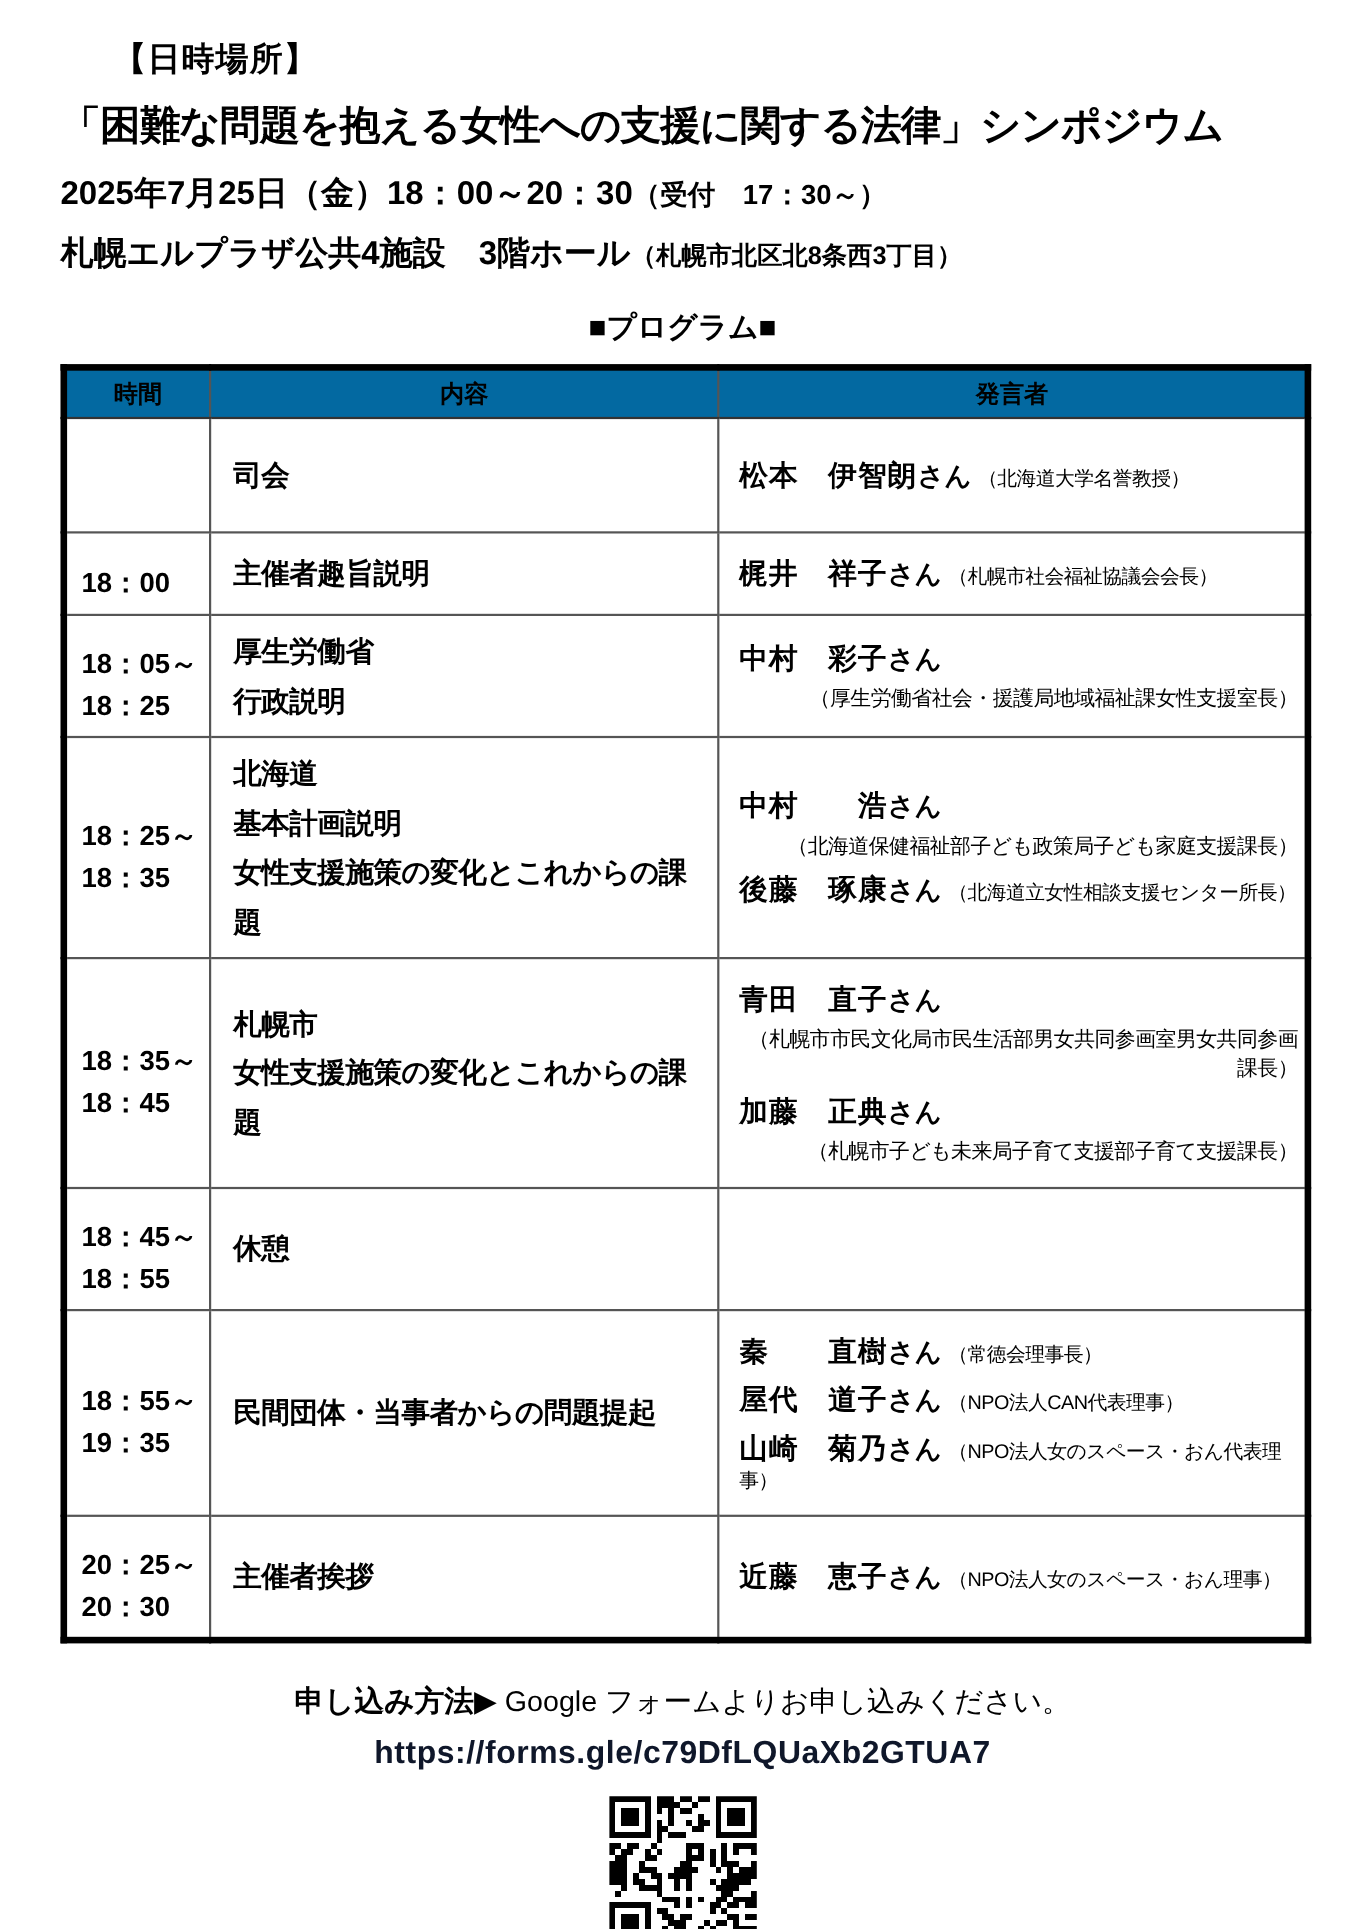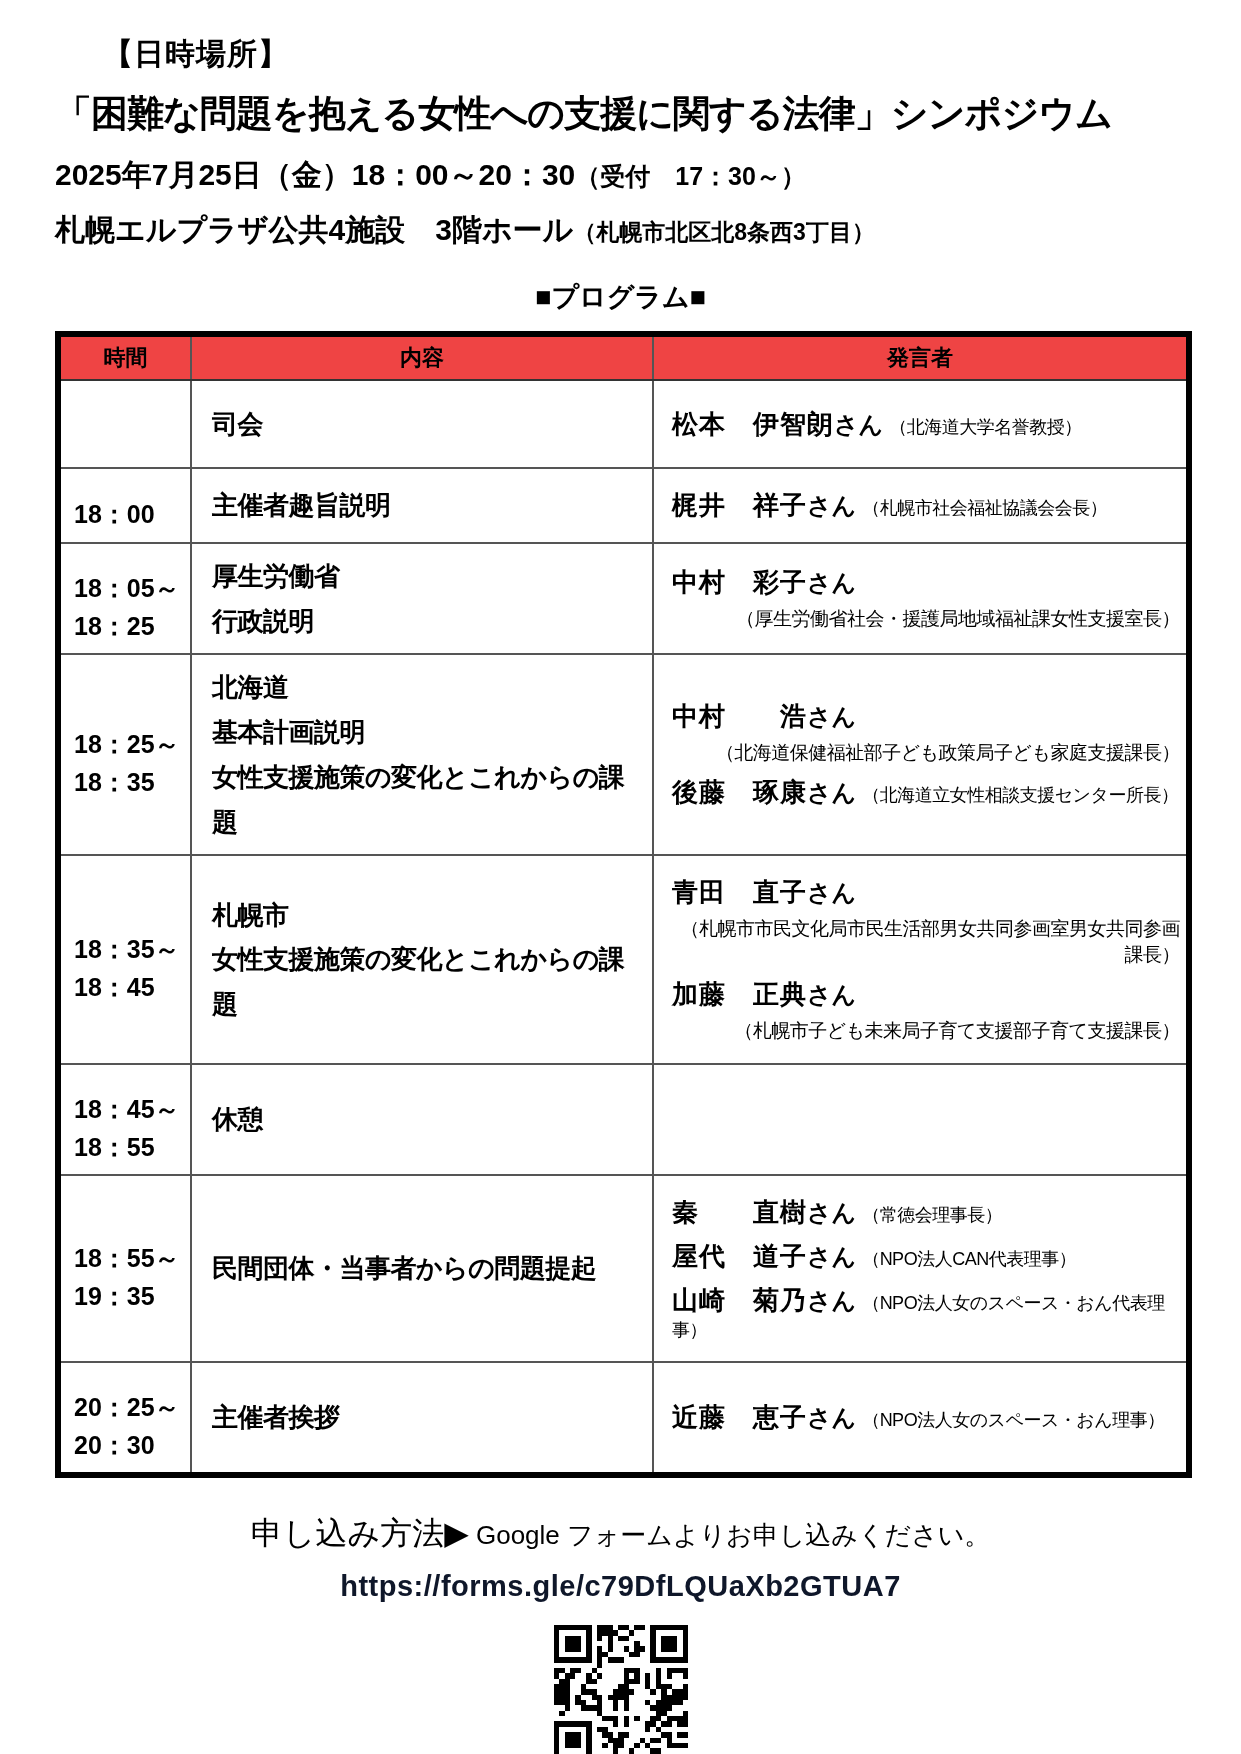--- a/index.html
+++ b/index.html
@@ -27,51 +27,51 @@
     width:1131px;margin-top:16px;
     border-collapse:collapse;table-layout:fixed;
     border:6px solid #000;
   }
   table.program th,table.program td{
     border:2px solid #555;
     vertical-align:middle;
     box-sizing:border-box;
   }
   table.program thead th{
-    background:#ef4444;
+    background:#0369a1;
     font-size:22px;font-weight:bold;
     text-align:center;height:46px;
     border-bottom:2px solid #333;
   }
   col.c-time{width:133px;}
   col.c-content{width:462px;}
   col.c-speaker{width:536px;}
   td.time{font-size:25px;font-weight:bold;padding:26px 4px 8px 13px;white-space:pre-line;line-height:1.5;}
   td.content{font-size:26px;font-weight:bold;padding:10px 6px 10px 20px;white-space:pre-line;line-height:1.72;letter-spacing:-0.5px;}
   td.speakers{padding:10px 6px 10px 18px;}
   .spk{margin:9px 0;}
   .spk .nm{font-size:26px;font-weight:bold;letter-spacing:1px;}
   .spk .san{font-size:24px;font-weight:bold;}
   .spk .aff{font-size:18px;font-weight:normal;letter-spacing:-0.5px;}
   .spk.block .aff{display:block;margin-top:6px;font-size:19px;text-align:right;}
   .spk.inline .aff{margin-left:6px;}
-  tbody tr:nth-child(1){height:88px;}
+  tbody tr:nth-child(1){height:104px;}
   tbody tr:nth-child(2){height:64px;}
   tbody tr:nth-child(3){height:86px;}
   tbody tr:nth-child(4){height:158px;}
   tbody tr:nth-child(5){height:162px;}
   tbody tr:nth-child(6){height:78px;margin-top:32px;}
   tbody tr:nth-child(7){height:148px;}
   tbody tr:nth-child(8){height:66px;}
   tbody tr:nth-child(9){height:74px;}
 
   
   .apply{text-align:center;}
   .apply-method{margin-top:34px;font-size:26px;}
-  .apply-method .lbl{font-weight:normal;font-size:32px;}
+  .apply-method .lbl{font-weight:bold;font-size:27px;}
   .form-url{margin-top:14px;font-size:29px;font-weight:bold;letter-spacing:0.5px;color:#0f172a;text-decoration:none;display:inline-block;}
   .qr-wrap{margin-top:22px;}
   .qr-wrap svg{width:134px;height:134px;shape-rendering:crispEdges;}
 </style>
 </head>
 <body>
 
 <div class="page">
 
   <div class="hdr">

